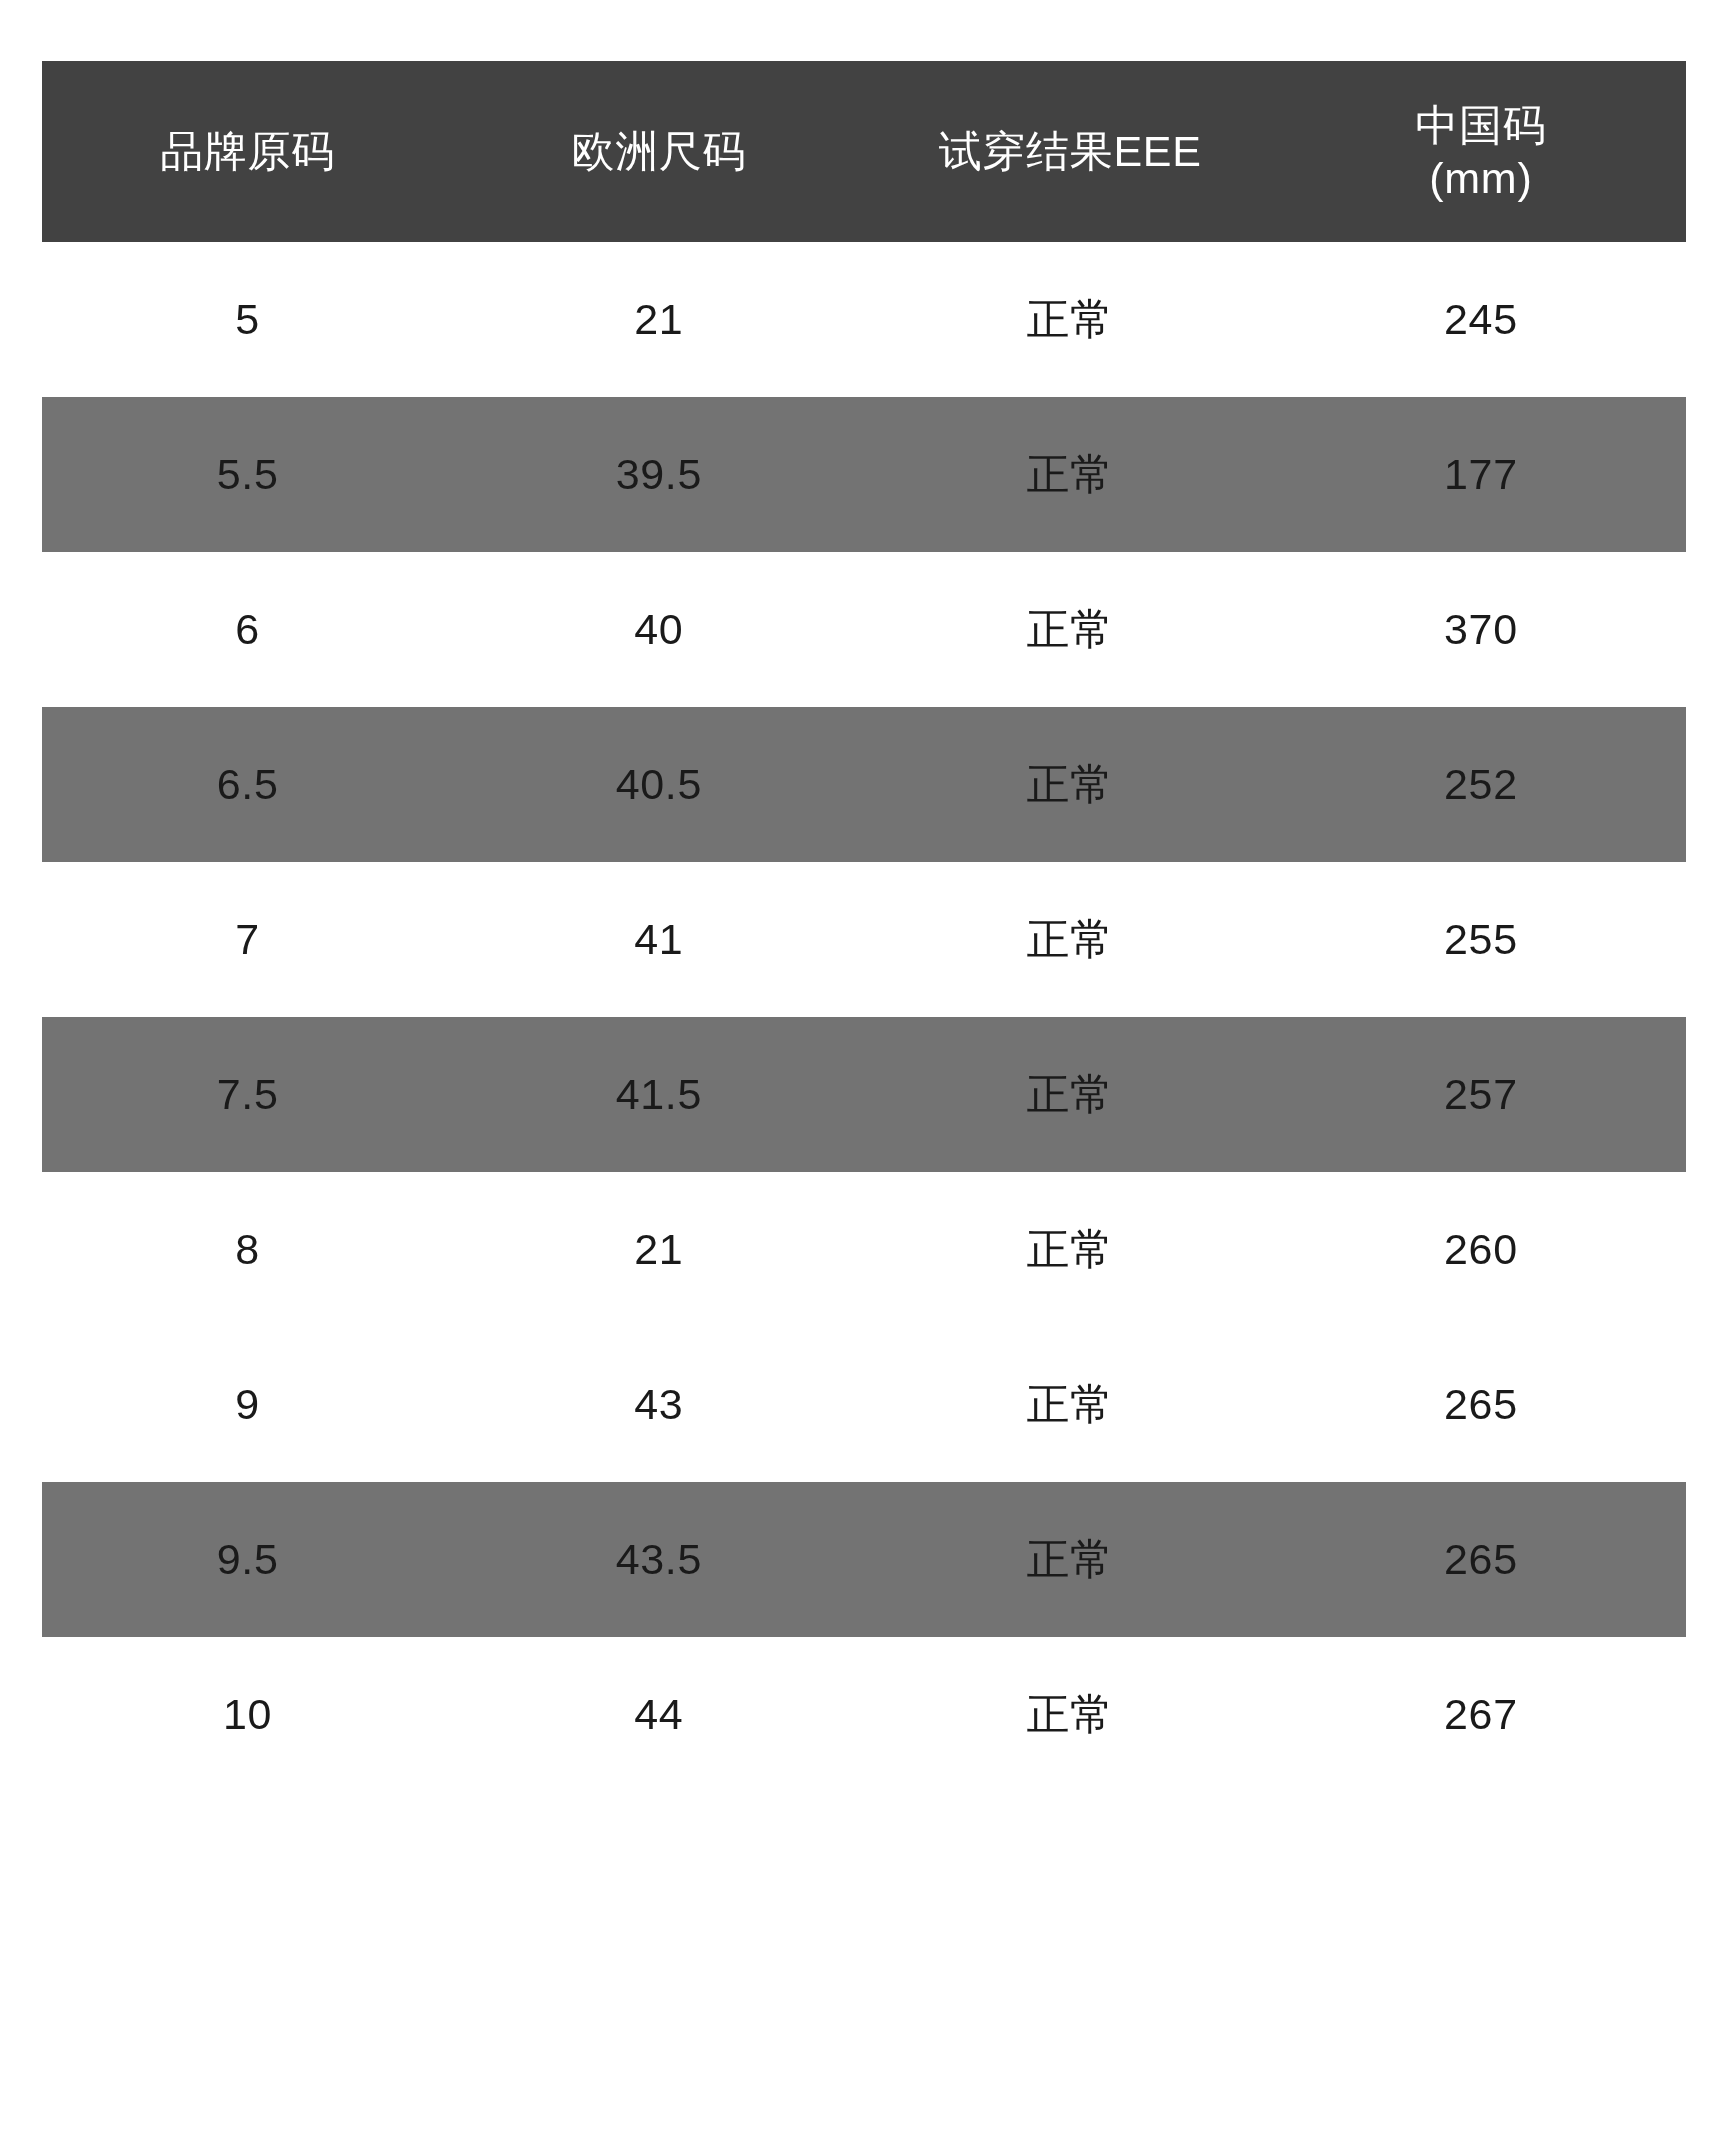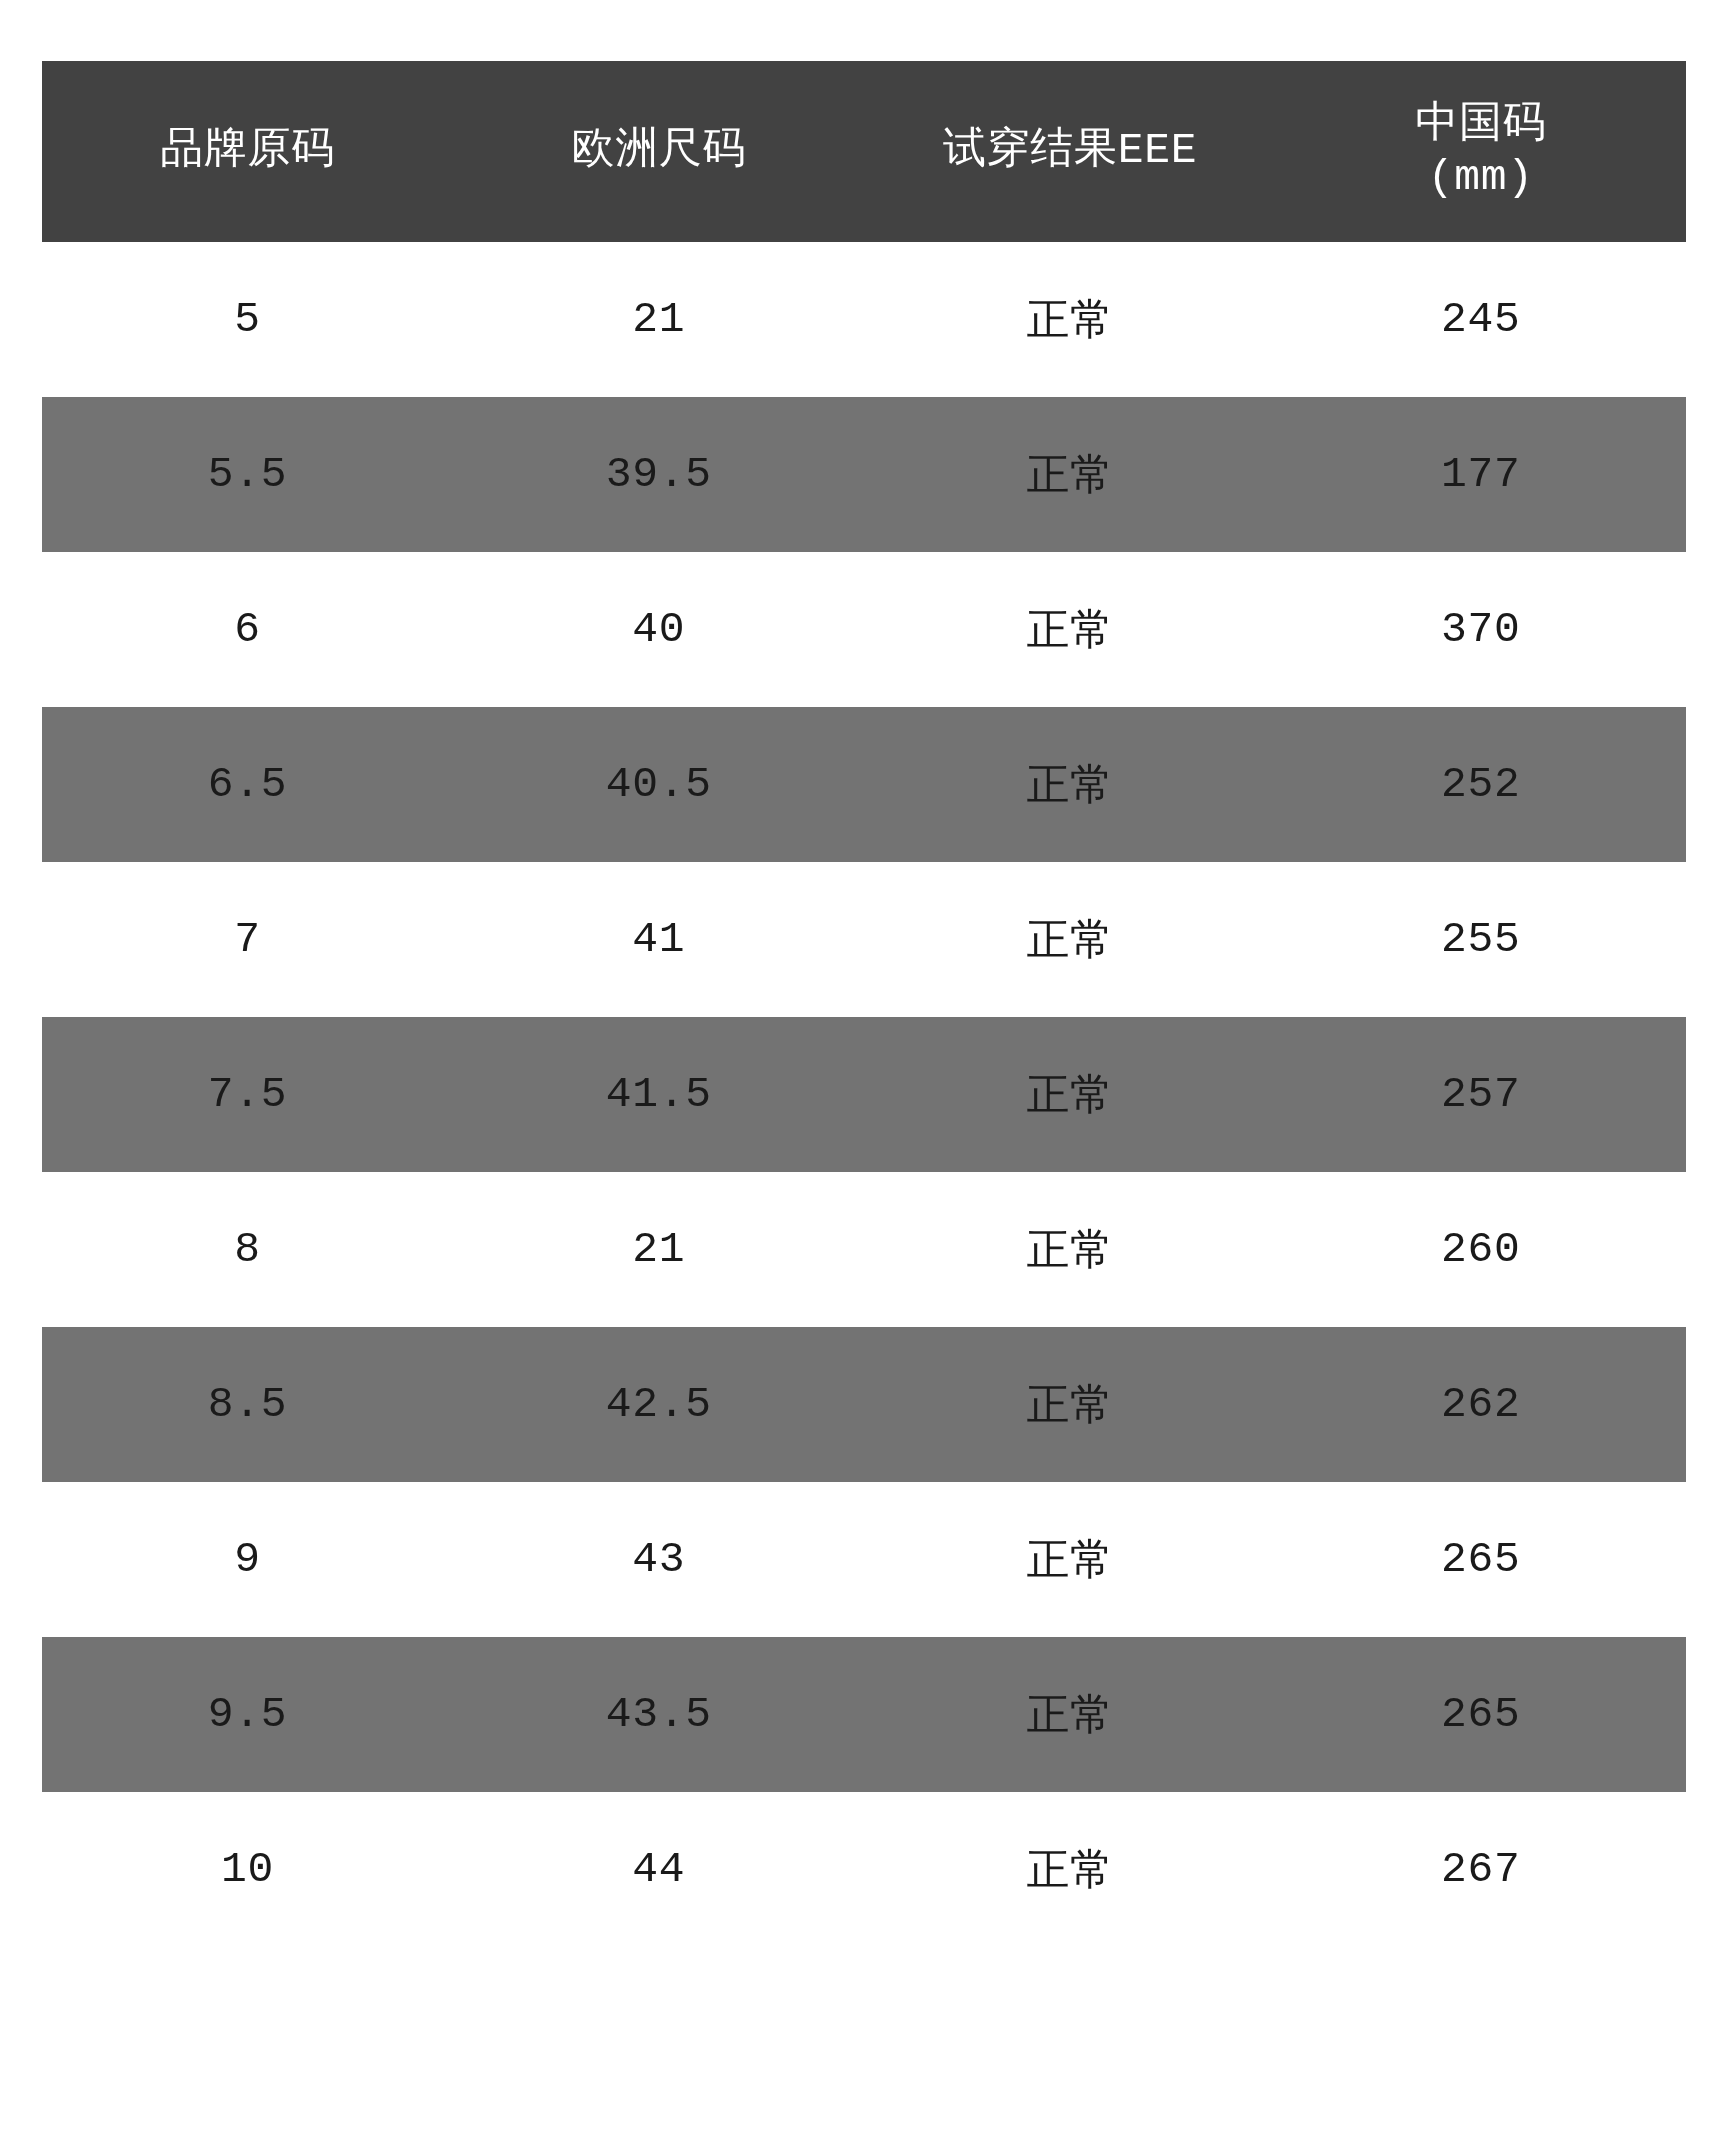--- a/index.html
+++ b/index.html
@@ -13,21 +13,20 @@
     font-family: "Liberation Sans", "DejaVu Sans", sans-serif;
     -webkit-font-smoothing: antialiased;
   }
 
   #size-chart-page {
     width: 1729px;
     height: 2151px;
     position: relative;
     background: #ffffff;
     box-sizing: border-box;
-    font-family: Liberation Mono, monospace;
   }
 
   .table-wrap {
     position: absolute;
     left: 42px;
     top: 61px;
     width: 1644px;
   }
 
   table.size-table {
@@ -145,26 +144,20 @@
           <td>41.5</td>
           <td>正常</td>
           <td>257</td>
         </tr>
         <tr class="row-even">
           <td>8</td>
           <td>21</td>
           <td>正常</td>
           <td>260</td>
         </tr>
-        <tr class="row-odd">
-          <td>8.5</td>
-          <td>42.5</td>
-          <td>正常</td>
-          <td>262</td>
-        </tr>
         <tr class="row-even">
           <td>9</td>
           <td>43</td>
           <td>正常</td>
           <td>265</td>
         </tr>
         <tr class="row-odd">
           <td>9.5</td>
           <td>43.5</td>
           <td>正常</td>

